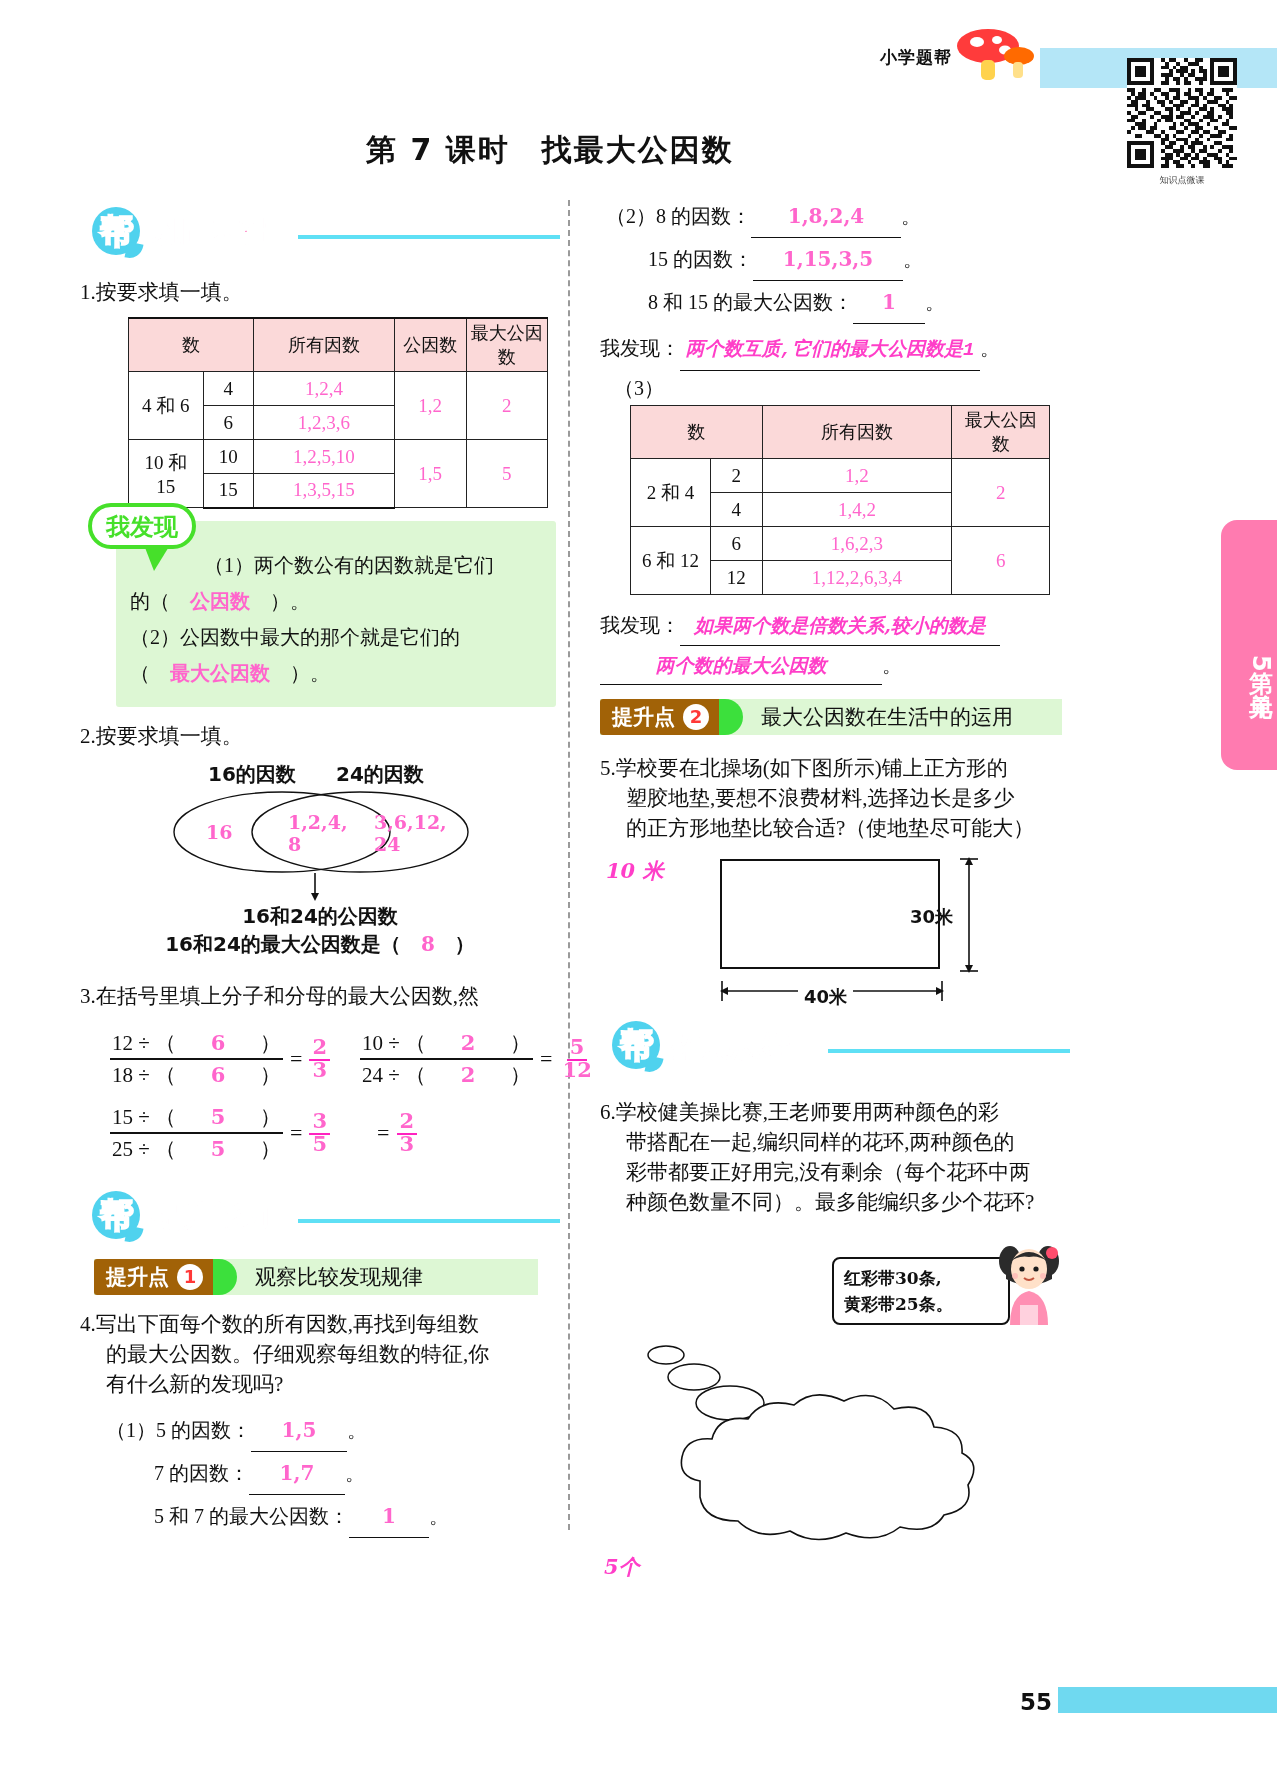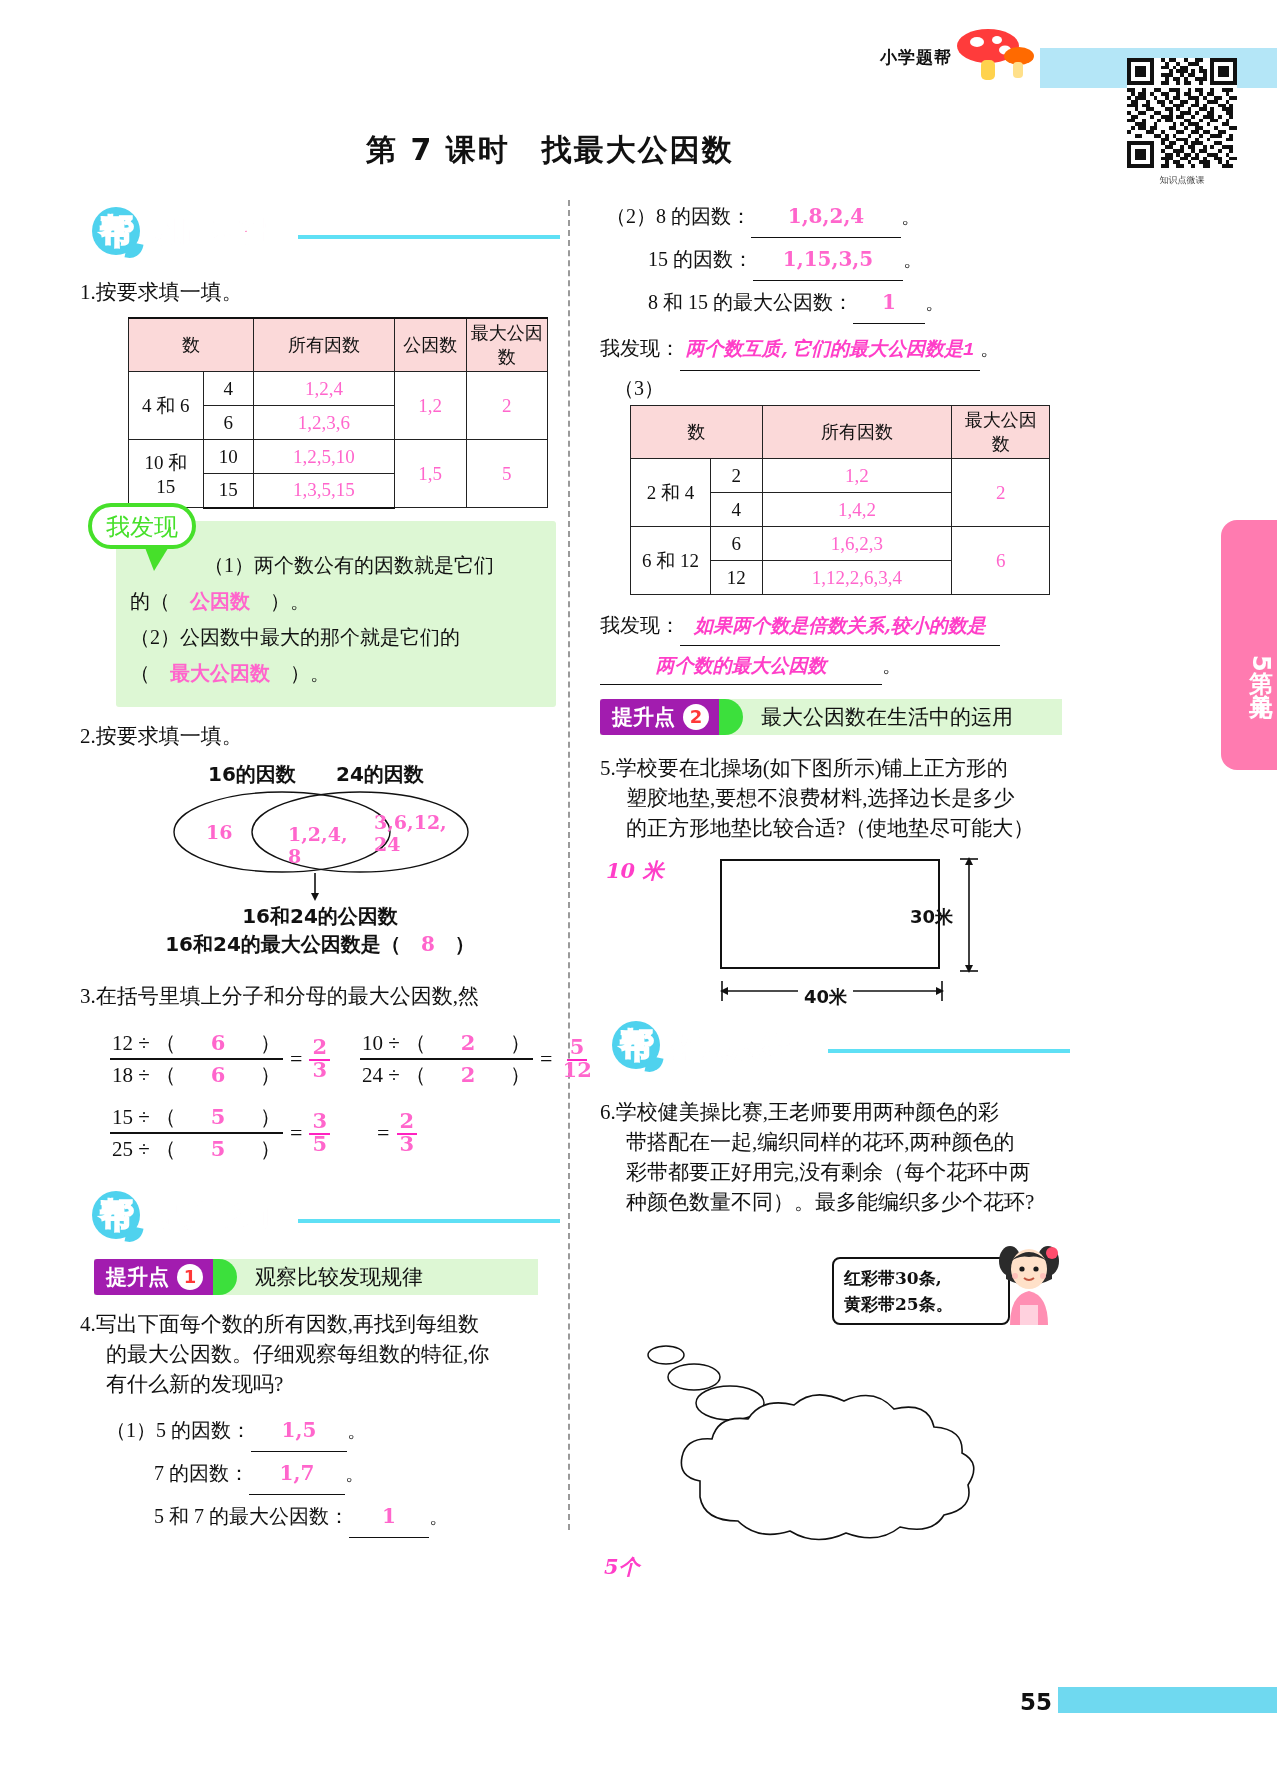--- a/index.html
+++ b/index.html
@@ -100,21 +100,21 @@
 
   
   .found-box {
     position:relative; background:#ddf7d4; margin:12px 0 4px 36px;
     width:440px; padding:26px 14px 16px 14px; font-size:20px; line-height:36px;
     border-radius:3px;
   }
   .found-bubble {
     position:absolute; left:-28px; top:-18px; width:108px; height:46px;
     border:4px solid #46e02a; border-radius:24px; background:#fff;
-    font-size:24px; font-weight:normal; color:#46e02a; text-align:center; line-height:40px;
+    font-size:24px; font-weight:bold; color:#46e02a; text-align:center; line-height:40px;
     font-family:"DejaVu Sans","Liberation Sans",sans-serif;
   }
   .found-bubble:after{
     content:""; position:absolute; left:52px; top:38px;
     border-left:10px solid transparent; border-right:16px solid transparent;
     border-top:26px solid #46e02a;
   }
   .found-text { padding-left:74px; }
   .found-text2 { padding-left:0; }
   .blank-ans { display:inline-block; min-width:100px; text-align:center; }
@@ -141,21 +141,21 @@
   .sfrac .t { border-bottom:2px solid #ff22c0; padding:0 3px; }
   .sfrac .b { padding:0 3px; }
   .paren-blank { display:inline-block; width:84px; text-align:center; }
 
   
   .tsd {
     position:relative; height:36px; margin:14px 0 6px 14px; width:444px;
     background:#ddf7d4; display:flex; align-items:center;
   }
   .tsd-badge {
-    background:#a21caf; color:#fff; font-weight:bold; font-size:21px;
+    background:#a16207; color:#fff; font-weight:bold; font-size:21px;
     padding:4px 10px 4px 12px; height:36px; line-height:28px;
     font-family:"DejaVu Sans","Liberation Sans",sans-serif;
     border-radius:3px 0 0 3px; display:flex; align-items:center; gap:8px;
   }
   .tsd-num {
     display:inline-block; width:26px; height:26px; border-radius:50%;
     background:#fff; color:#ff3838; font-size:18px; text-align:center; line-height:26px;
   }
   .tsd-badge-tail{ width:24px; height:36px; background:#3ce03c; border-radius:0 18px 18px 0; }
   .tsd-text {
@@ -487,21 +487,21 @@
     <div class="q">2.按要求填一填。</div>
 
     <div class="venn-wrap">
       <div class="venn-label" style="left:128px; top:0;">16的因数</div>
       <div class="venn-label" style="left:256px; top:0;">24的因数</div>
       <svg style="position:absolute; left:90px; top:28px;" width="300" height="86" viewBox="0 0 300 86">
         <ellipse cx="112" cy="43" rx="108" ry="40" fill="none" stroke="#111" stroke-width="1.4"></ellipse>
         <ellipse cx="190" cy="43" rx="108" ry="40" fill="none" stroke="#111" stroke-width="1.4"></ellipse>
       </svg>
       <div class="ansp" style="position:absolute; left:126px; top:60px; font-size:19px;">16</div>
-      <div class="ansp" style="position:absolute; left:208px; top:62px; font-size:19px; width:66px; text-align:left; white-space:pre-line; line-height:22px;">1,2,4,
+      <div class="ansp" style="position:absolute; left:208px; top:50px; font-size:19px; width:66px; text-align:left; white-space:pre-line; line-height:22px;">1,2,4,
 8</div>
       <div class="ansp" style="position:absolute; left:294px; top:50px; font-size:19px; width:84px; text-align:left; white-space:pre-line; line-height:22px;">3,6,12,
 24</div>
       <svg style="position:absolute; left:228px; top:112px;" width="14" height="28">
         <line x1="7" y1="0" x2="7" y2="22" stroke="#111" stroke-width="1.6"></line>
         <polygon points="7,28 3,20 11,20" fill="#111"></polygon>
       </svg>
       <div class="venn-cap" style="top:142px;">16和24的公因数</div>
       <div class="venn-cap" style="top:170px;">
         <span>16和24的最大公因数是（</span><span class="ansp" style="padding:0 20px;">8</span><span>）</span>

